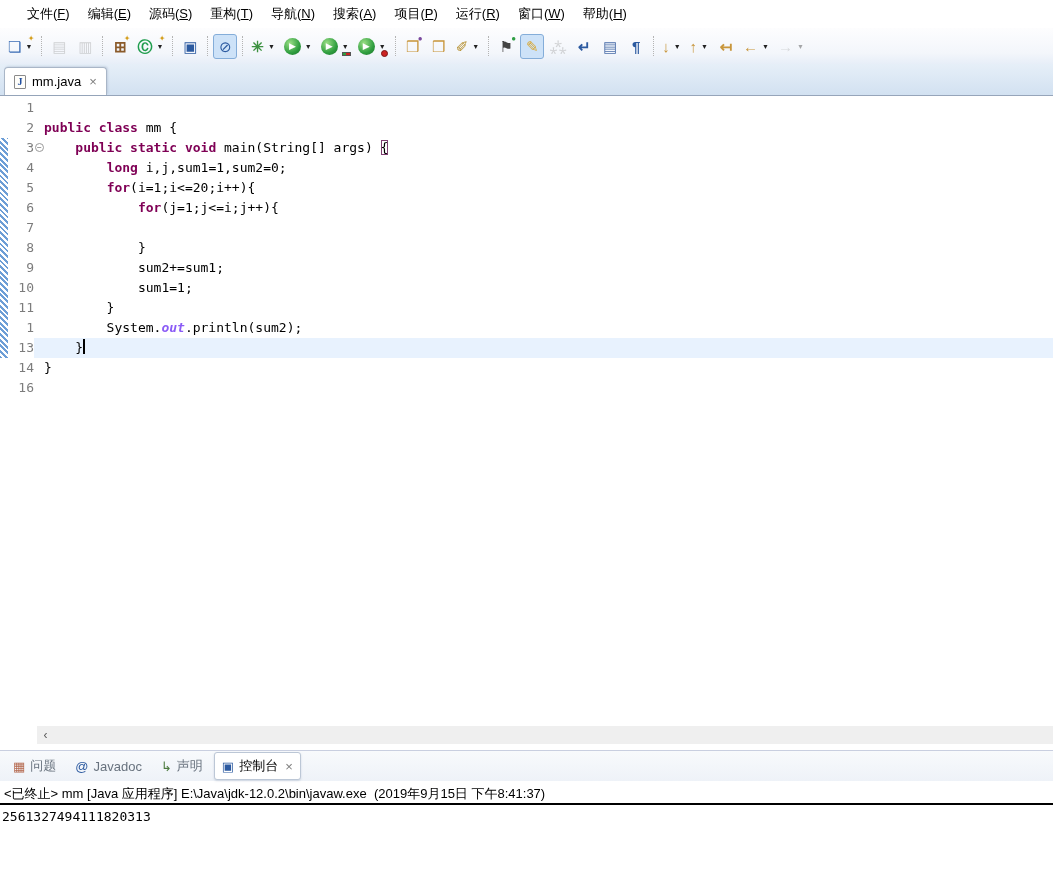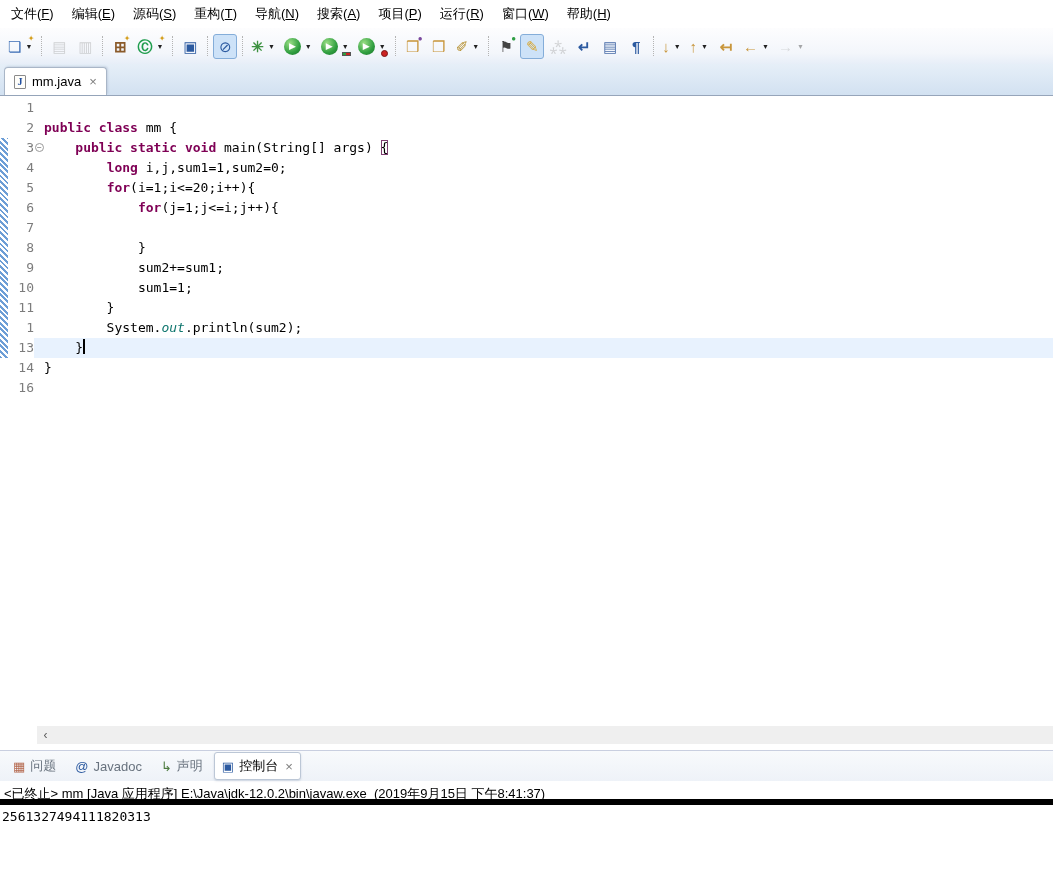--- a/index.html
+++ b/index.html
@@ -1,20 +1,20 @@
 <!DOCTYPE html>
 <html><head>
 <meta charset="utf-8">
 <style>
   *{box-sizing:border-box;margin:0;padding:0;cursor:default}
   html,body{width:1053px;height:883px;overflow:hidden;background:#fff;
     font-family:"Liberation Sans",sans-serif;font-size:13px;color:#000}
 
   
-  .menubar{height:28px;display:flex;align-items:center;padding-left:2px;background:#fff}
+  .menubar{height:28px;display:flex;align-items:center;padding-left:18px;background:#fff}
   .menu-item{padding:4px 9px;white-space:nowrap}
   .menu-item u{text-decoration:underline}
 
   
   .toolbar{height:36px;display:flex;align-items:center;padding-left:4px;
     background:linear-gradient(#fdfdfe 0%,#f3f6fb 70%,#e7eef8 100%)}
   .tbtn{height:25px;min-width:24px;padding:0 2px;display:flex;align-items:center;justify-content:center;
     position:relative;margin:0 1px;border:1px solid transparent;border-radius:3px}
   .tbtn.pressed{background:#cde2f8;border-color:#84add9}
   .tbtn.disabled{opacity:.38;filter:grayscale(.9)}
@@ -48,39 +48,39 @@
     background:repeating-linear-gradient(45deg,#6d9ed6 0 2px,#ffffff 2px 4px)}
   .line{display:flex;height:20px;font-family:"DejaVu Sans Mono",monospace;font-size:13px;line-height:20px}
   .ln{width:34px;flex:none;text-align:right;color:#7c7c7c;user-select:none}
   .rest{flex:1;display:flex;min-width:0}
   .line.current .rest{background:#e8f2fe}
   .fold{width:10px;flex:none;position:relative}
   .foldm{position:absolute;left:1px;top:5px;width:9px;height:9px;border:1px solid #9a9a9a;
     border-radius:50%;background:#fff;color:#777;font-size:8px;line-height:7px;text-align:center}
   .code{white-space:pre}
   .k{color:#7f0055;font-weight:bold}
-  .f{color:#0f766e;font-weight:normal;font-style:italic}
+  .f{color:#8b5cf6;font-weight:bold;font-style:italic}
   .b{outline:1px solid #7f3f72;outline-offset:-1px}
   .caret{display:inline-block;width:1.5px;height:15px;background:#000;vertical-align:-2px}
 
   
   .hscrollwrap{height:18px;display:flex;background:#fff}
   .hsb-spacer{width:37px;background:#fff}
   .hsb-track{flex:1;background:#efefef;display:flex;align-items:center}
   .hsb-arrow{width:17px;text-align:center;color:#5a5a5a;font-size:12px;line-height:18px}
 
   
   .panelgap{height:7px;background:#fff;border-bottom:1px solid #c9cfe0}
   .btabbar{height:30px;background:linear-gradient(#f8fafc,#eef2f8);
     display:flex;align-items:center;padding-left:5px;gap:3px}
   .btab{display:flex;align-items:center;gap:5px;padding:4px 7px;color:#68727e;border:1px solid transparent}
   .btab.active{background:#fff;border-color:#bcc7d6;border-radius:3px;color:#000;
     box-shadow:0 1px 2px rgba(100,120,150,.25)}
   .bicon{font-size:13px;line-height:1}
-  .chead{height:24px;padding:4px 4px 0;border-bottom:6px solid #000000;background:#fff;white-space:pre}
+  .chead{height:24px;padding:4px 4px 0;border-bottom:2px solid #000000;background:#fff;white-space:pre}
   .cout{font-family:"DejaVu Sans Mono",monospace;font-size:13px;padding:4px 2px;background:#fff}
 </style>
 </head>
 <body>
 
 <div class="menubar">
     <div class="menu-item">文件(<u>F</u>)</div>
     <div class="menu-item">编辑(<u>E</u>)</div>
     <div class="menu-item">源码(<u>S</u>)</div>
     <div class="menu-item">重构(<u>T</u>)</div>

